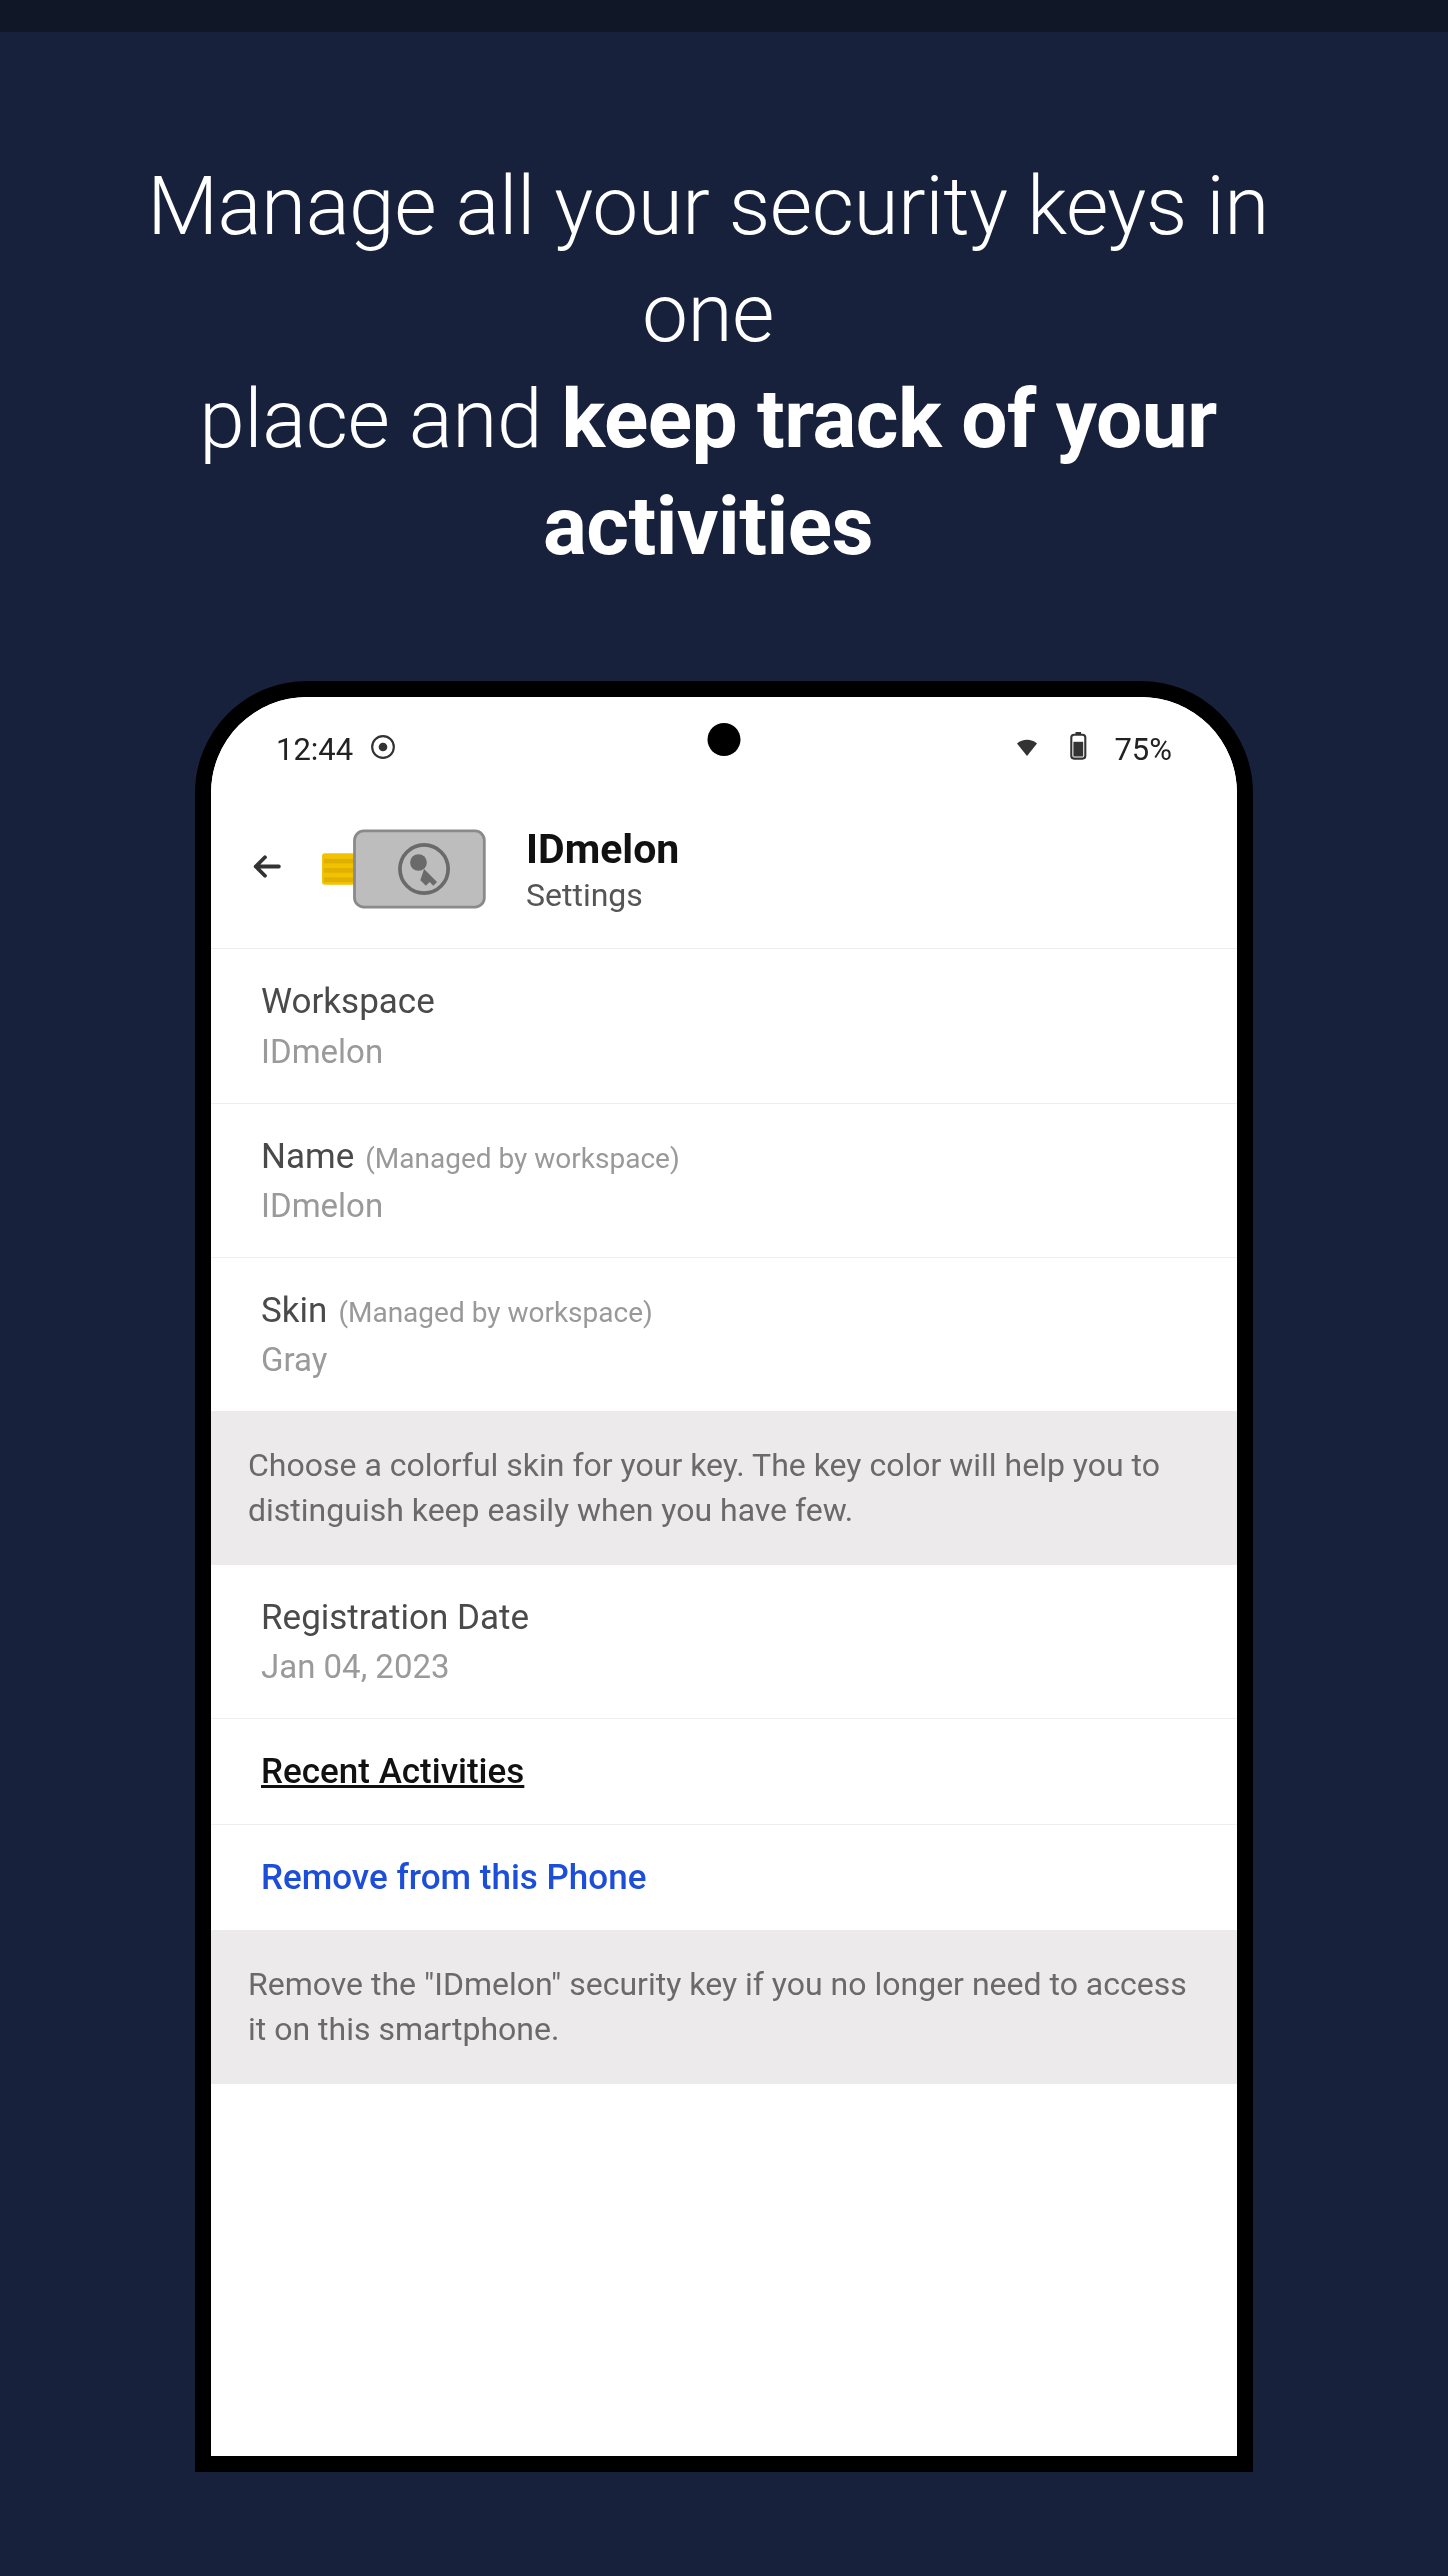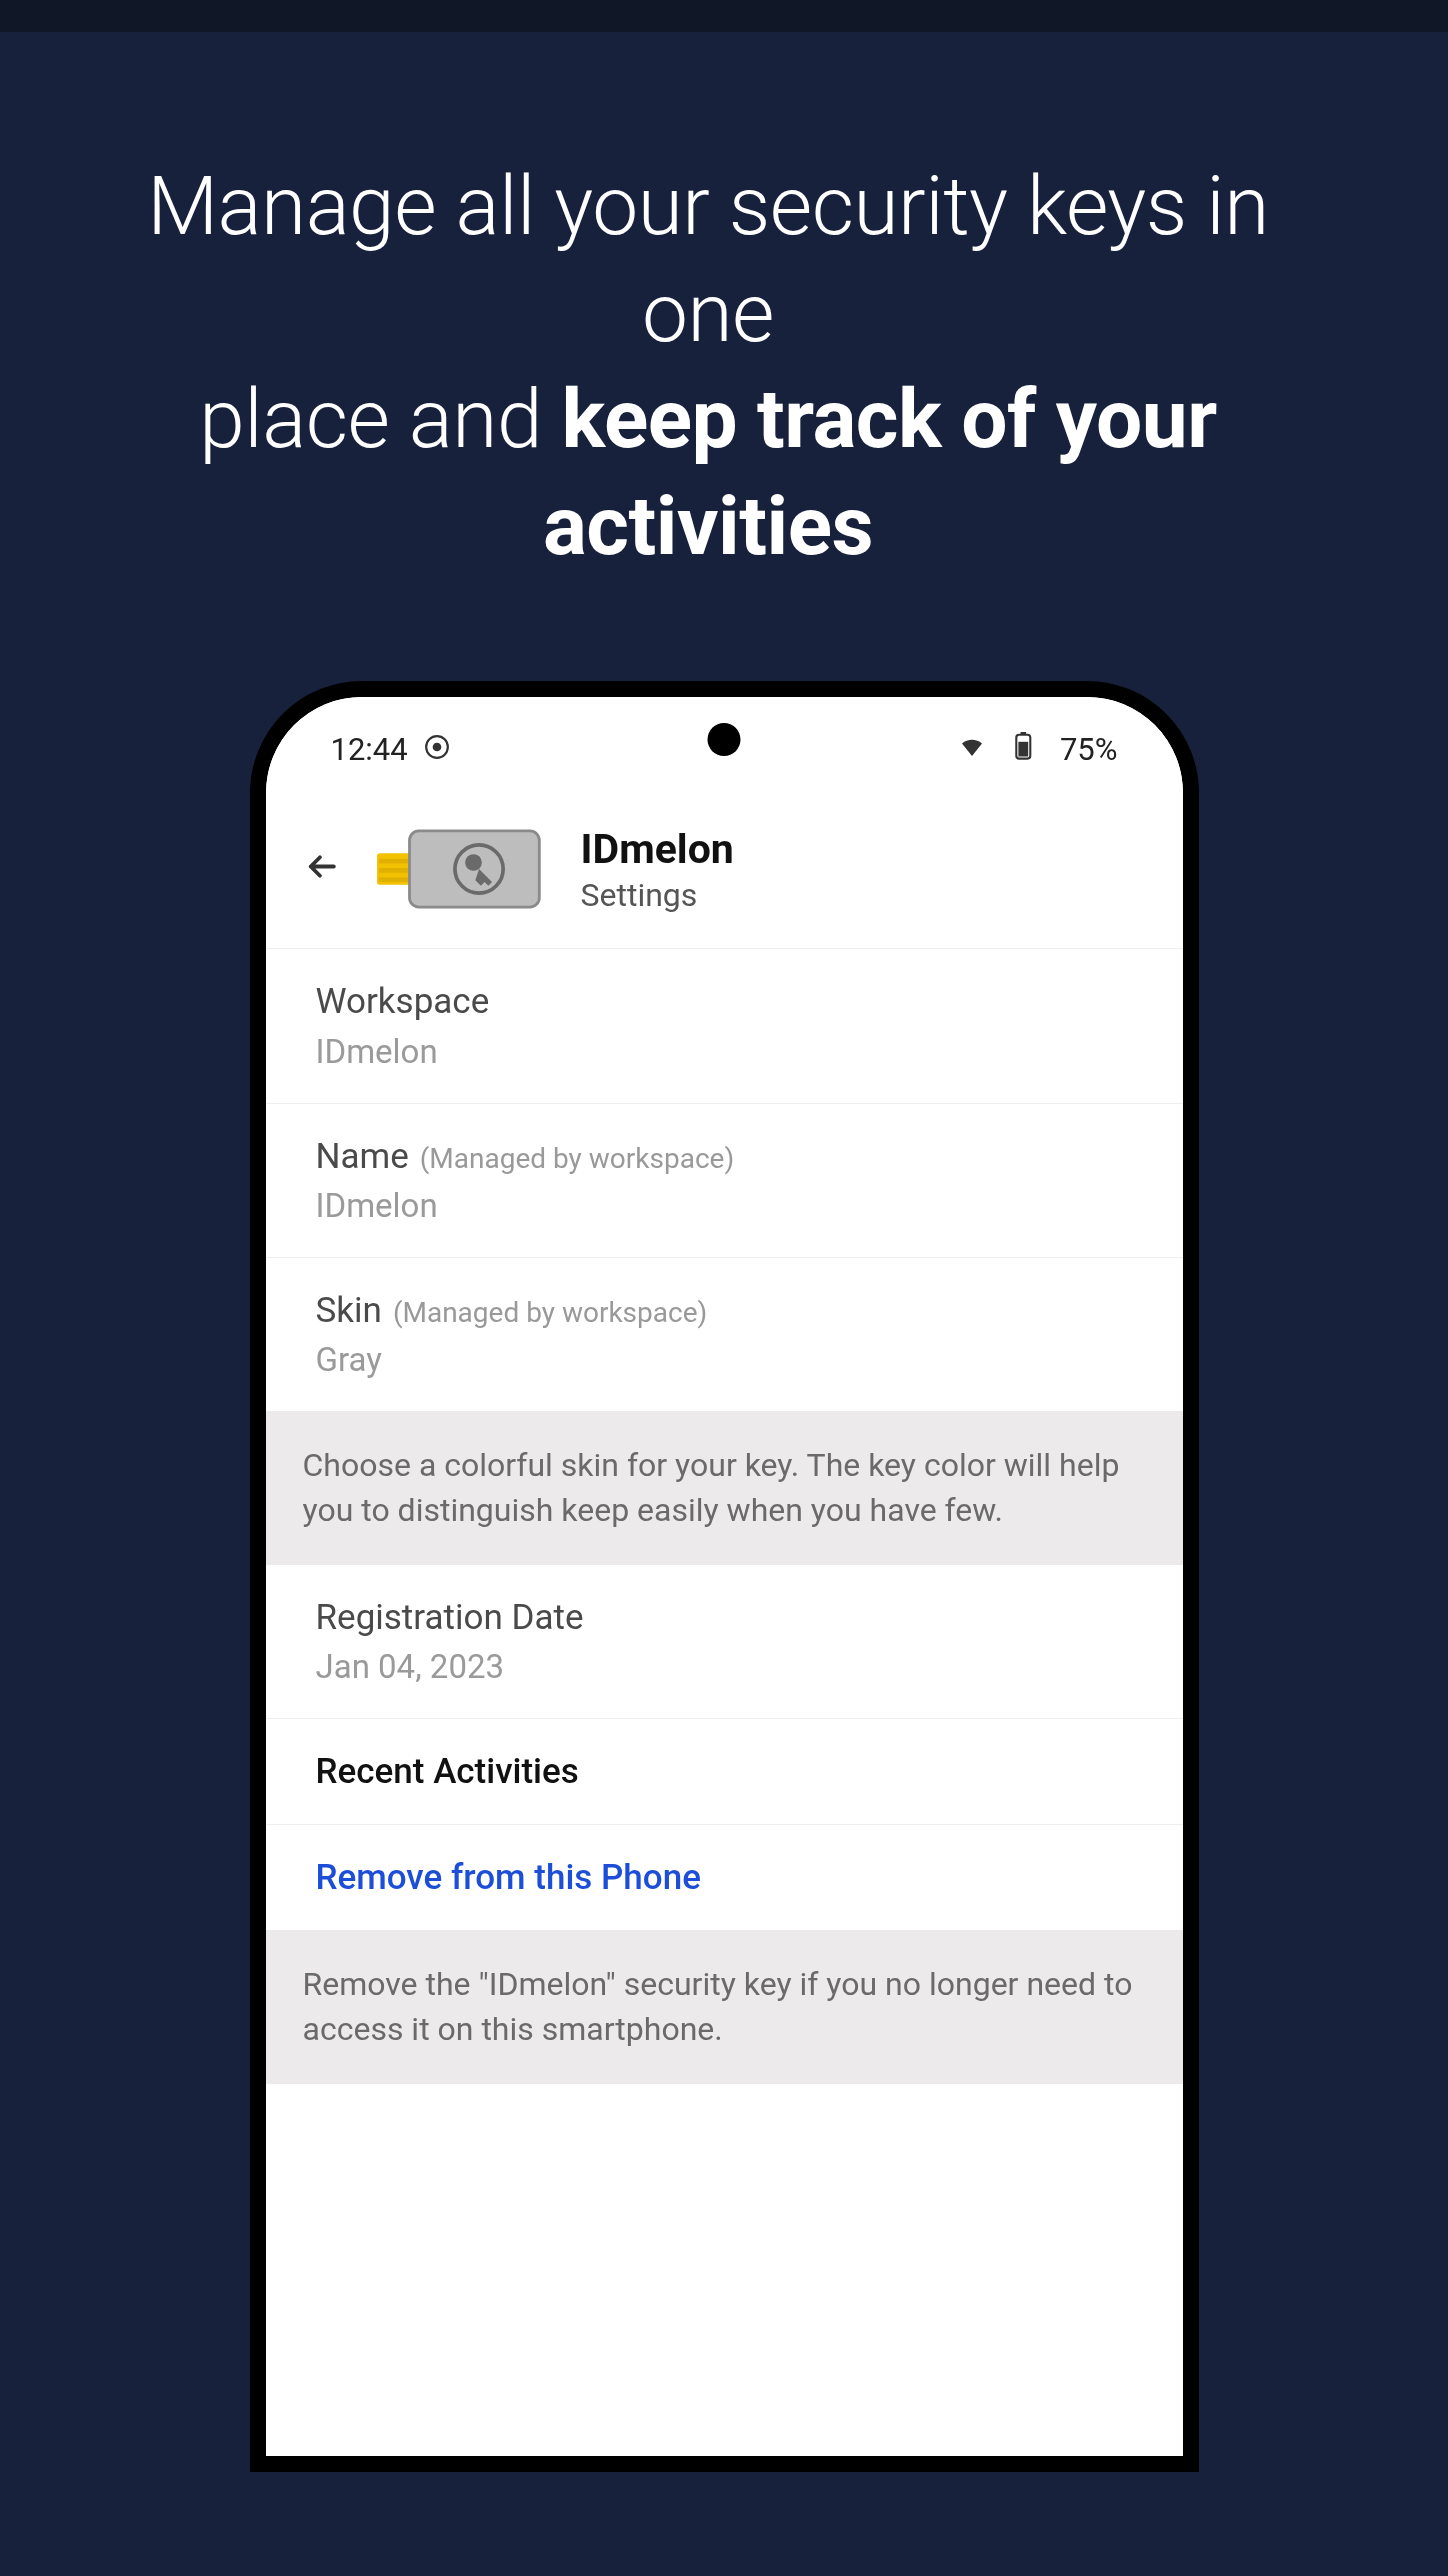--- a/index.html
+++ b/index.html
@@ -28,21 +28,21 @@
   }
   .hero-text .bold { font-weight: 700; }
 
   .phone-wrap {
     width: 100%;
     display: flex;
     justify-content: center;
     padding-top: 74px;
   }
   .phone {
-    width: 949px;
+    width: 1058px;
     border: 16.7px solid #000;
     border-radius: 112px 112px 0 0;
     background: #fff;
     overflow: hidden;
     position: relative;
   }
   .phone-inner {
     border-radius: 93px 93px 0 0;
     overflow: hidden;
     background: #fff;
@@ -122,21 +122,21 @@
     color: #9a9a9a;
     margin-top: 9.3px;
   }
   .info-box {
     background: #eceaea;
     padding: 32px 37px;
     font-size: 32px;
     color:#6a6a6a;
     line-height:1.4;
   }
-  .row.action .row-label { color:#111; font-weight:500; }
+  .row.action .row-label { color:#111; font-weight:500;text-decoration:underline; }
   .row.remove .row-label { color:#1d4ed8; font-weight:500; }
   .row.noborder { border-bottom:none; }
   .trailing-space { height: 372px; background:#fff; }
 
 </style>
 </head>
 <body>
 
 <div class="topbar"></div>
 

